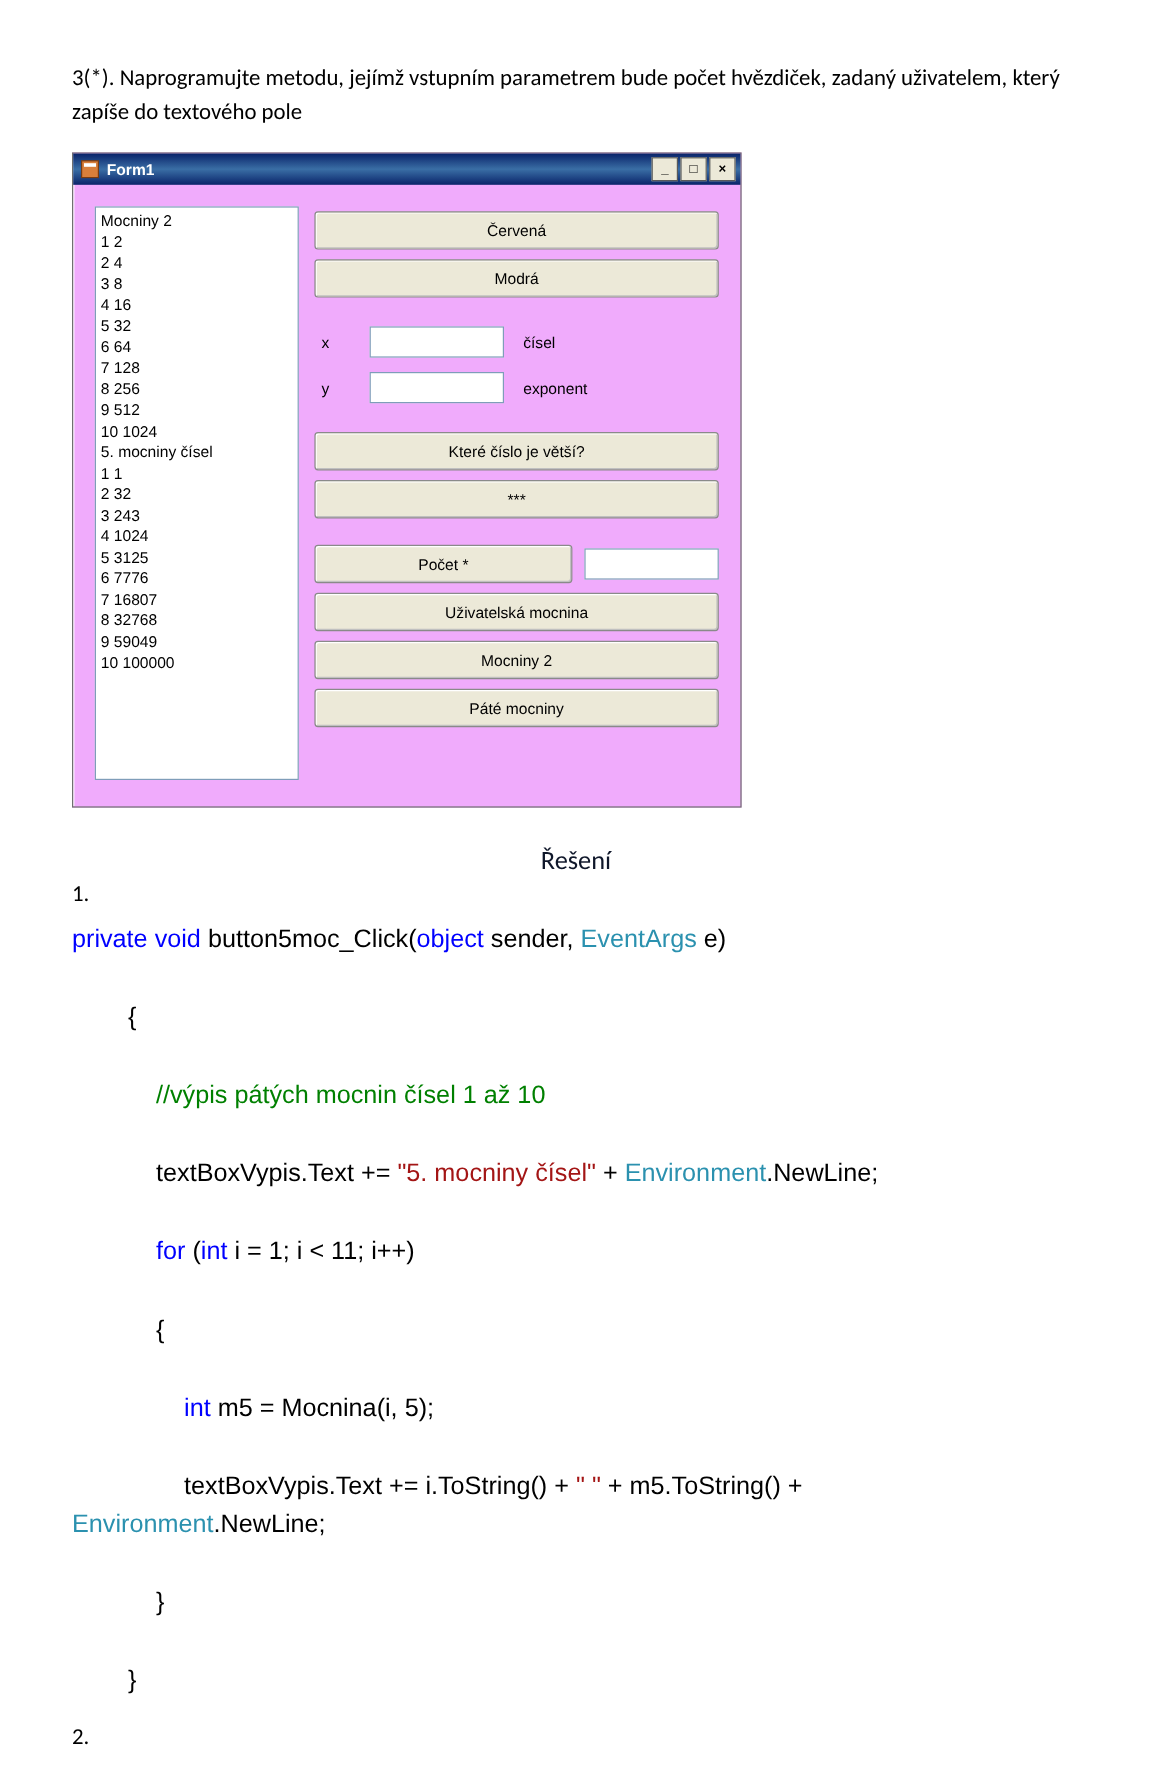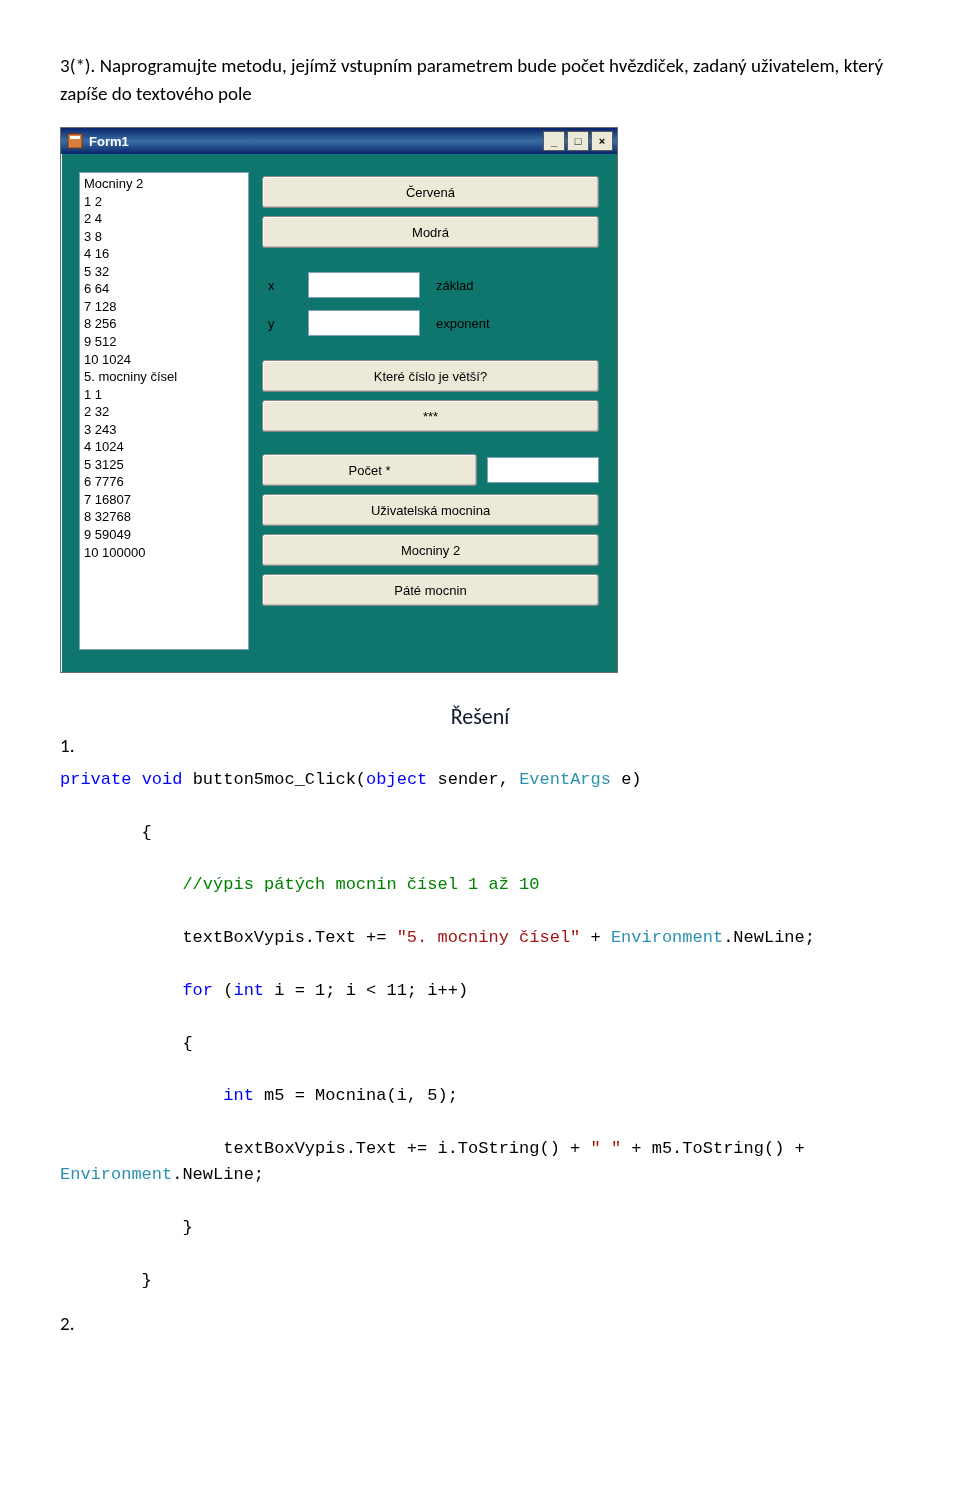--- a/index.html
+++ b/index.html
@@ -16,21 +16,21 @@
   .para {
     font-size: 19px;
     line-height: 1.45;
     margin: 0 0 20px 0;
   }
   
   .window {
     width: 556px;
     margin: 10px 0 30px 0;
     border: 1px solid #6f6f6f;
-    background: #0f766e;
+    background: #f0abfc;
     box-shadow: 1px 1px 0 #fff inset;
   }
   .titlebar {
     background: linear-gradient(to bottom, #0a246a, #3a6ea5 50%, #0a246a);
     color: #fff;
     height: 26px;
     display: flex;
     align-items: center;
     padding: 0 4px 0 6px;
     font-family: Tahoma, sans-serif;
@@ -125,22 +125,22 @@
     font-size: 22px;
     font-weight: normal;
     margin: 18px 0 4px 0;
     text-align: center;
   }
   .num {
     font-size: 19px;
     margin: 2px 0 10px 0;
   }
   .code {
-    font-family: Liberation Mono, monospace;
-    font-size: 17px;
+    font-family: Liberation Sans, sans-serif;
+    font-size: 21px;
     line-height: 1.55;
     white-space: pre;
   }
   .kw   { color: #0000ff; }
   .type { color: #2b91af; }
   .str  { color: #a31515; }
   .cmt  { color: #008000; }
 </style>
 </head>
 <body>
@@ -187,38 +187,38 @@
 8 32768
 9 59049
 10 100000</div>
       <div class="right-col">
         <div class="wf-button">Červená</div>
         <div class="wf-button">Modrá</div>
         <div class="spacer-sm"></div>
         <div class="row">
           <span class="lbl-left">x</span>
           <div class="wf-input"></div>
-          <span class="lbl-right">základ</span>
+          <span class="lbl-right">čísel</span>
         </div>
         <div class="row">
           <span class="lbl-left">y</span>
           <div class="wf-input"></div>
           <span class="lbl-right">exponent</span>
         </div>
         <div class="spacer-sm"></div>
         <div class="wf-button">Které číslo je větší?</div>
         <div class="wf-button">***</div>
         <div class="spacer-sm"></div>
         <div class="row-btn-input">
           <div class="wf-button">Počet *</div>
           <div class="wf-input"></div>
         </div>
         <div class="wf-button">Uživatelská mocnina</div>
         <div class="wf-button">Mocniny 2</div>
-        <div class="wf-button">Páté mocnin</div>
+        <div class="wf-button">Páté mocniny</div>
       </div>
     </div>
   </div>
 
   <div class="heading-solution">Řešení</div>
   <div class="num">1.</div>
 
   <div class="code"><span class="kw">private</span><span> </span><span class="kw">void</span><span> button5moc_Click(</span><span class="kw">object</span><span> sender, </span><span class="type">EventArgs</span><span> e)</span>
 
 <span>        {</span>

